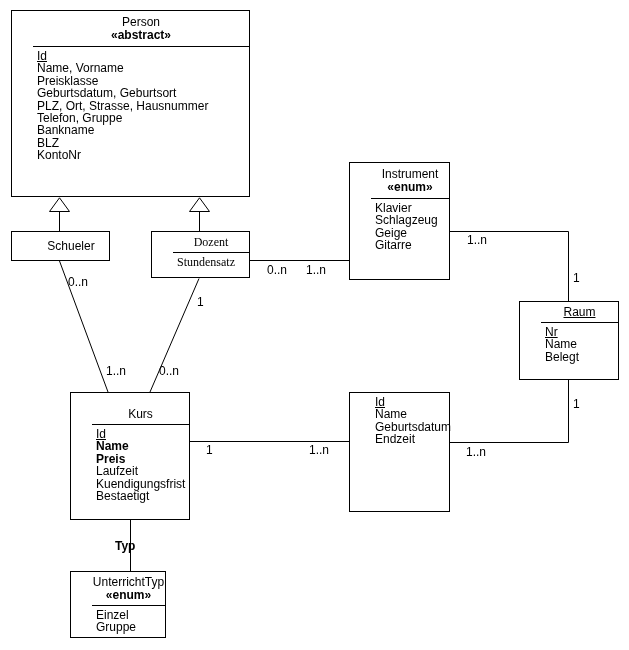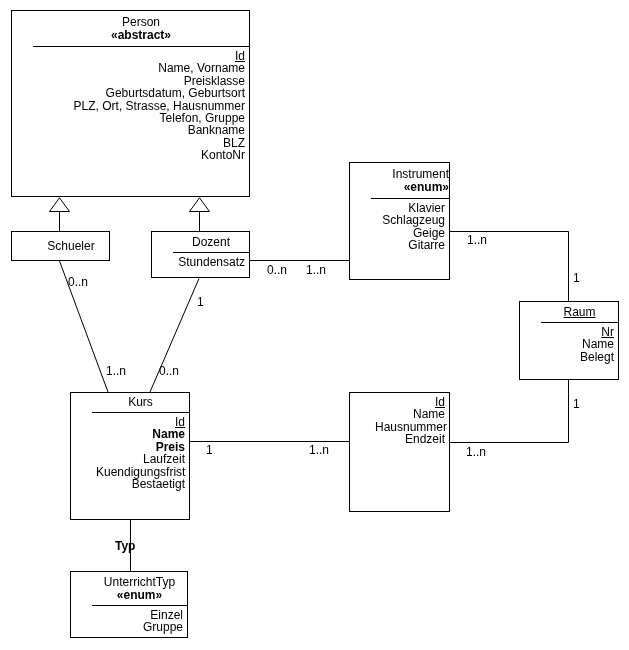--- a/index.html
+++ b/index.html
@@ -15,21 +15,21 @@
     padding-left:21px;
   }
   .head{
     display:flex;flex-direction:column;justify-content:center;align-items:center;
     border-bottom:1px solid #000;box-sizing:border-box;width:100%;
   }
   .class-box.no-attrs .head{border-bottom:none;height:100%;}
   .cname{font-size:12px;line-height:13px;text-align:center;white-space:nowrap;}
   .stereo{font-size:12px;line-height:13px;text-align:center;white-space:nowrap;font-weight:bold;}
   .attrs{padding:3px 4px 0 4px;font-size:12px;line-height:12.4px;}
-  .attr{white-space:nowrap;text-align:right;}
+  .attr{white-space:nowrap;}
   .attr.u{text-decoration:underline;}
   .attr.b{font-weight:bold;}
   .mult{position:absolute;font-size:12px;line-height:12px;white-space:nowrap;}
   .mult.bold{font-weight:bold;}
 </style>
 </head>
 <body>
 
 <div class="canvas">
 
@@ -73,31 +73,31 @@
         <div class="attr">KontoNr</div>
       </div>
   </div>
 
   <div class="class-box no-attrs" style="left:11px;top:231px;width:99px;height:30px;">
     <div class="head">
       <div class="cname">Schueler</div>
     </div>
   </div>
 
-  <div class="class-box" style="left:151px;top:231px;width:99px;height:47px;">
+  <div class="class-box" style="left:151px;top:231px;width:99px;height:47px;font-family:Liberation Serif, serif;">
     <div class="head" style="height:21px;">
       <div class="cname">Dozent</div>
     </div>
     <div class="attrs">
         <div class="attr">Stundensatz</div>
       </div>
   </div>
 
   <div class="class-box" style="left:349px;top:162px;width:101px;height:118px;">
-    <div class="head" style="height:36px;align-items:flex-end;">
+    <div class="head" style="height:36px;">
       <div class="cname">Instrument</div>
       <div class="stereo">«enum»</div>
     </div>
     <div class="attrs">
         <div class="attr">Klavier</div>
         <div class="attr">Schlagzeug</div>
         <div class="attr">Geige</div>
         <div class="attr">Gitarre</div>
       </div>
   </div>
@@ -107,43 +107,43 @@
       <div class="cname">Raum</div>
     </div>
     <div class="attrs">
         <div class="attr u">Nr</div>
         <div class="attr">Name</div>
         <div class="attr">Belegt</div>
       </div>
   </div>
 
   <div class="class-box" style="left:70px;top:392px;width:120px;height:128px;">
-    <div class="head" style="height:20px;">
+    <div class="head" style="height:20px;margin-top:12px;">
       <div class="cname">Kurs</div>
     </div>
     <div class="attrs">
         <div class="attr u">Id</div>
         <div class="attr b">Name</div>
         <div class="attr b">Preis</div>
         <div class="attr">Laufzeit</div>
         <div class="attr">Kuendigungsfrist</div>
         <div class="attr">Bestaetigt</div>
       </div>
   </div>
 
   <div class="class-box" style="left:349px;top:392px;width:101px;height:120px;">
     <div class="attrs">
         <div class="attr u">Id</div>
         <div class="attr">Name</div>
-        <div class="attr">Hausnummer</div>
+        <div class="attr">Geburtsdatum</div>
         <div class="attr">Endzeit</div>
       </div>
   </div>
 
-  <div class="class-box" style="left:70px;top:571px;width:118px;height:67px;">
+  <div class="class-box" style="left:70px;top:571px;width:96px;height:67px;">
     <div class="head" style="height:34px;">
       <div class="cname">UnterrichtTyp</div>
       <div class="stereo">«enum»</div>
     </div>
     <div class="attrs">
         <div class="attr">Einzel</div>
         <div class="attr">Gruppe</div>
       </div>
   </div>
 

